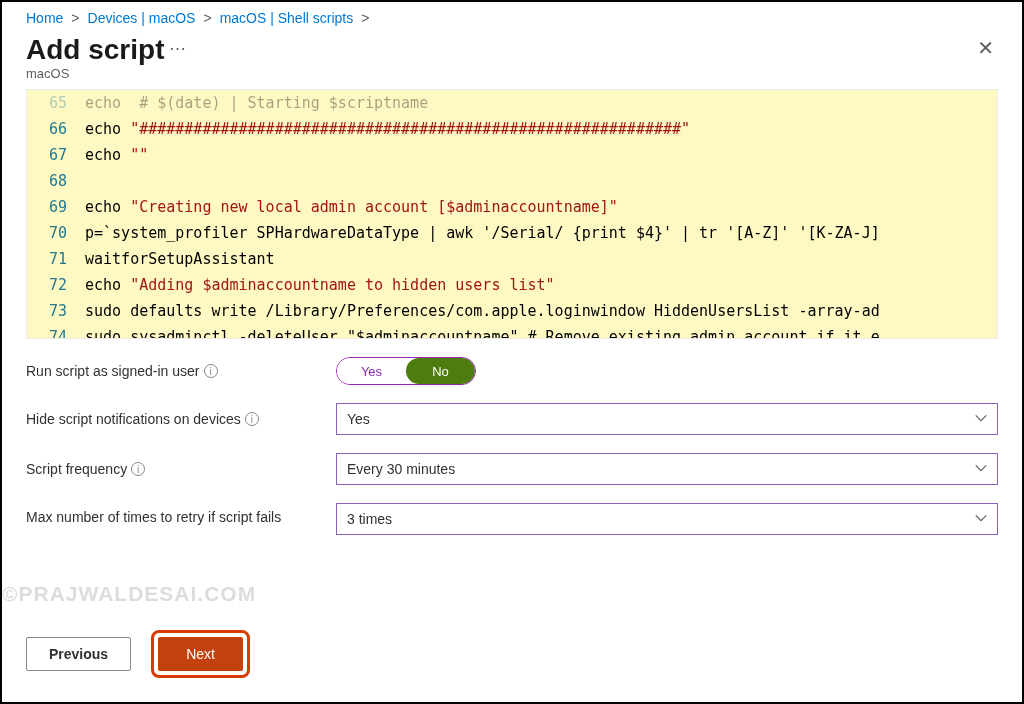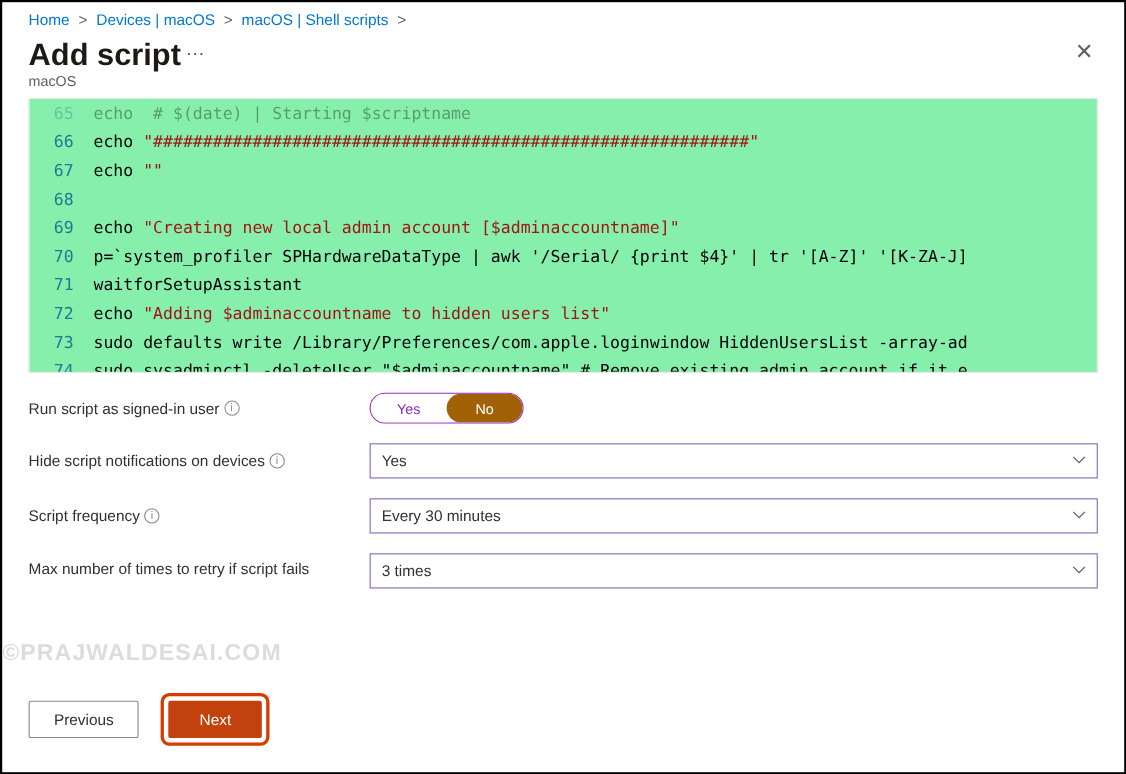--- a/index.html
+++ b/index.html
@@ -35,21 +35,21 @@
   .ellipsis-btn { color: #605e5c; font-size: 18px; padding: 0 4px; cursor: pointer; }
   .close-btn { font-size: 20px; color: #605e5c; cursor: pointer; padding: 4px; line-height: 1; }
   .subtitle { padding: 0 24px 8px 24px; color: #605e5c; font-size: 13px; }
 
   .code-panel {
     margin: 0 24px;
     border: 1px solid #edebe9;
     height: 250px;
     overflow: hidden;
     position: relative;
-    background: #86efac;
+    background: #fef9c3;
   }
   .code-inner {
     font-family: "Consolas", monospace;
     font-size: 15px;
     line-height: 26px;
     padding-left: 12px;
     color: #000;
   }
   .code-line { display: flex; white-space: pre; }
   .gutter { width: 46px; text-align: right; color: #237893; padding-right: 18px; flex-shrink: 0; }
@@ -64,21 +64,21 @@
     display: inline-flex; width: 14px; height: 14px; border: 1px solid #8a8886;
     border-radius: 50%; align-items: center; justify-content: center;
     font-size: 10px; color: #8a8886; font-style: normal;
   }
   .toggle-pill {
     display: flex; border: 1px solid #9b26b6; border-radius: 20px; overflow: hidden;
     height: 28px; width: 140px;
   }
   .toggle-opt { flex: 1; display: flex; align-items: center; justify-content: center; font-size: 13px; cursor: pointer; }
   .toggle-opt.yes { color: #8a2ab5; background: #fff; }
-  .toggle-opt.no { color: #fff; background: #a16207; border-radius: 20px; }
+  .toggle-opt.no { color: #fff; background: #4d7c0f; border-radius: 20px; }
   .sel-wrap { flex: 1; position: relative; }
   .sel {
     width: 100%; height: 32px; border: 1px solid #8764b8; background: #fff;
     padding: 0 30px 0 10px; font-size: 14px; color: #323130; display: flex; align-items: center;
     cursor: pointer;
   }
   .chev { position: absolute; right: 10px; top: 8px; color: #605e5c; }
   .chev svg { width: 14px; height: 14px; }
 
   .watermark {
@@ -87,21 +87,21 @@
     pointer-events: none;
   }
 
   .footer {
     position: absolute; left: 24px; bottom: 24px; display: flex; gap: 20px; align-items: center;
   }
   .btn {
     height: 34px; padding: 0 22px; font-size: 14px; border-radius: 2px; cursor: pointer;
     display: inline-flex; align-items: center; justify-content: center;
   }
-  .btn-secondary { background: #fff; border: 1px solid #8a8886; color: #323130; }
+  .btn-secondary { background: #fff; border: 1px solid #8a8886; color: #323130; font-weight: bold; }
   .btn-primary-wrap {
     border: 3px solid #d83b01; border-radius: 8px; padding: 4px;
   }
   .btn-primary { background: #c2410c; color: #fff; border: none; font-weight: 400; padding: 0 28px; }
 </style>
 </head>
 <body>
 
 <div class="breadcrumb">
   <a href="#">Home</a>

